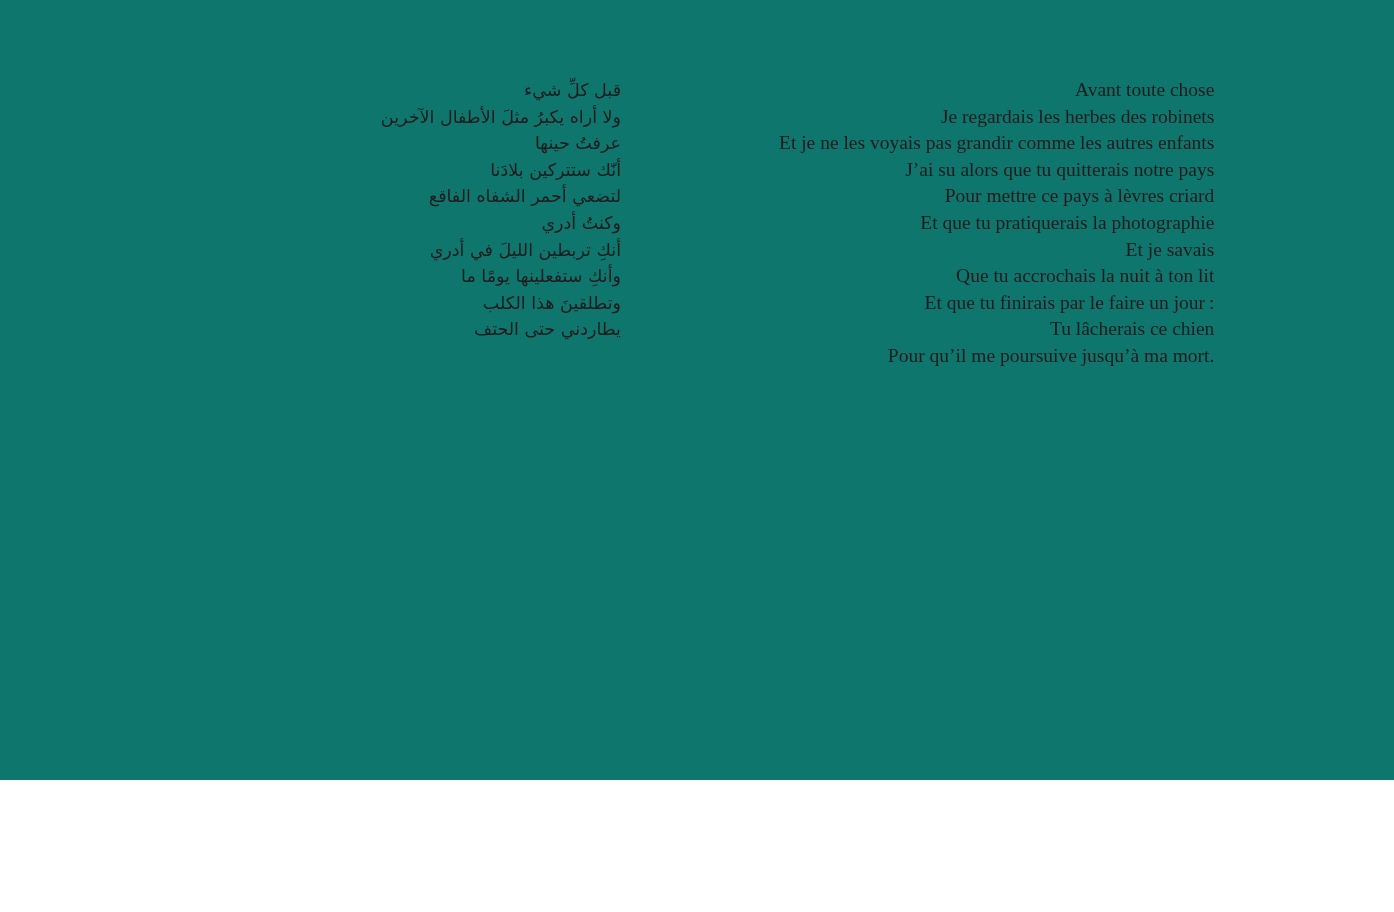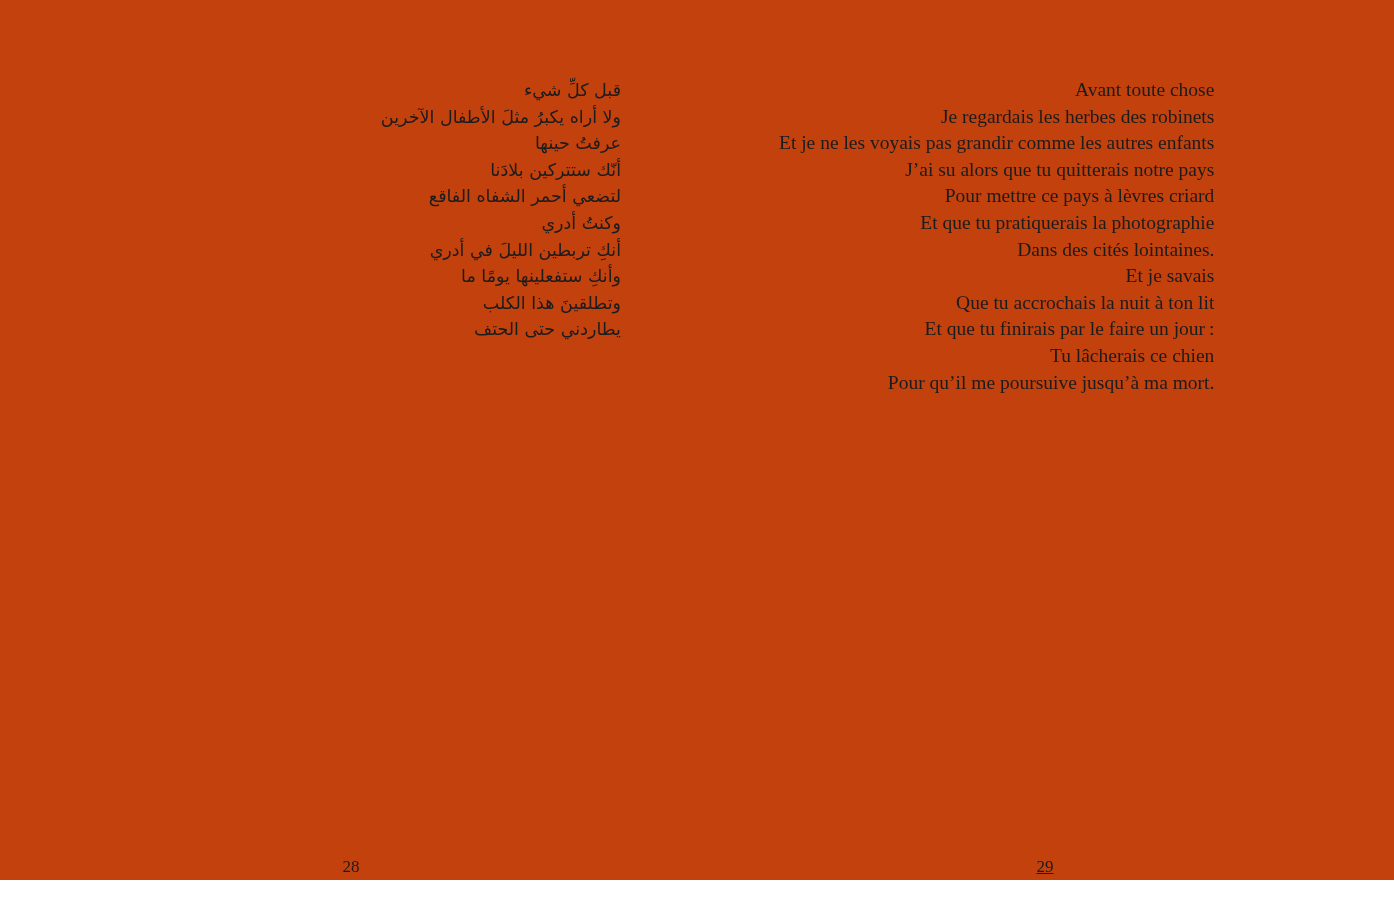--- a/index.html
+++ b/index.html
@@ -3,22 +3,22 @@
 <meta charset="utf-8">
 <style>
   html, body {
     margin: 0;
     padding: 0;
     background: #ffffff;
   }
   .spread {
     position: relative;
     width: 1394px;
-    height: 880px;
-    background: #c2410c;
+    height: 780px;
+    background: #0f766e;
     overflow: hidden;
     color: #1c1c1e;
   }
   .poem {
     position: absolute;
     top: 77px;
     white-space: nowrap;
   }
   .poem-arabic {
     right: 773px;            
@@ -69,21 +69,20 @@
     <div class="poem-line">يطاردني حتى الحتف</div>
   </div>
 
   <div class="poem poem-french" lang="fr">
     <div class="poem-line">Avant toute chose</div>
     <div class="poem-line">Je regardais les herbes des robinets</div>
     <div class="poem-line">Et je ne les voyais pas grandir comme les autres enfants</div>
     <div class="poem-line">J’ai su alors que tu quitterais notre pays</div>
     <div class="poem-line">Pour mettre ce pays à lèvres criard</div>
     <div class="poem-line">Et que tu pratiquerais la photographie</div>
-    <div class="poem-line">Dans des cités lointaines.</div>
     <div class="poem-line">Et je savais</div>
     <div class="poem-line">Que tu accrochais la nuit à ton lit</div>
     <div class="poem-line">Et que tu finirais par le faire un jour :</div>
     <div class="poem-line">Tu lâcherais ce chien</div>
     <div class="poem-line">Pour qu’il me poursuive jusqu’à ma mort.</div>
   </div>
 
   <div class="page-number page-number-left">28</div>
   <div class="page-number page-number-right">29</div>
 

